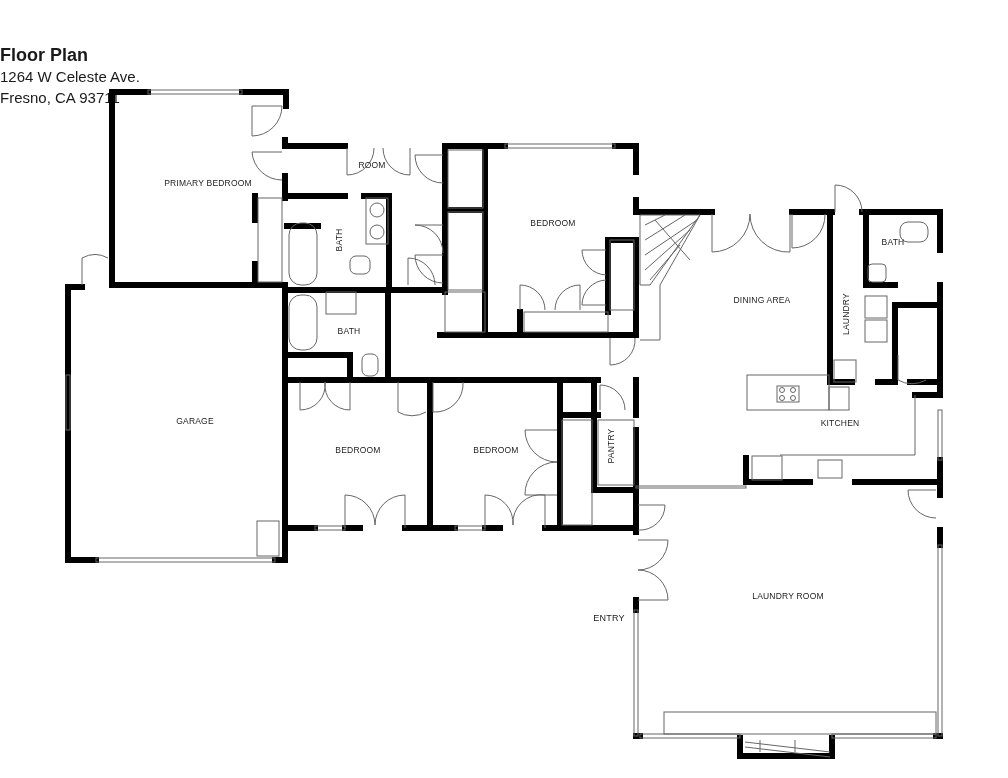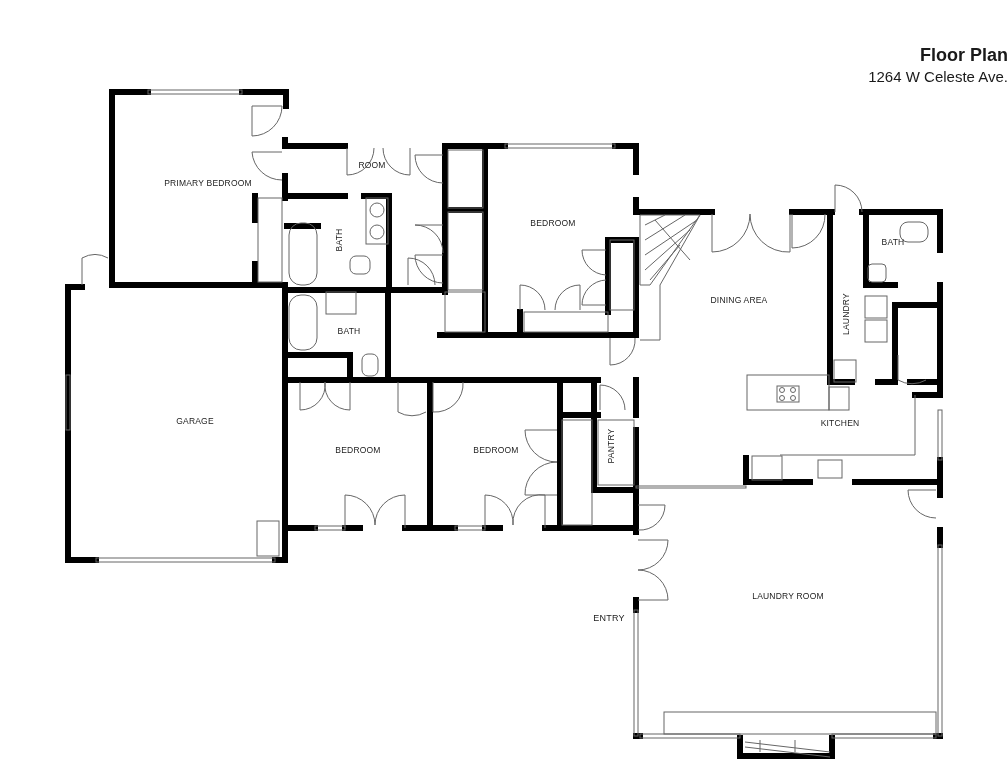--- a/index.html
+++ b/index.html
@@ -1,30 +1,31 @@
 <!DOCTYPE html>
 <html><head>
 <meta charset="utf-8">
 <style>
   html, body { margin:0; padding:0; background:#ffffff; }
   body { width:1008px; height:778px; position:relative; overflow:hidden; font-family:"Liberation Sans", sans-serif; }
-  .title-block { position:absolute; left:0; top:44px; width:1008px; text-align:right; color:#1a1a1a; }
+  .title-block { position:absolute; left:0; top:44px; width:1008px; text-align:left; color:#1a1a1a; }
   .title { font-size:18px; font-weight:bold; line-height:22px; }
   .sub { font-size:15px; line-height:21px; }
   svg#plan { position:absolute; left:0; top:0; }
   .lbl { position:absolute; font-size:8.5px; color:#222; letter-spacing:0.2px; white-space:nowrap; transform:translate(-50%,-50%); }
   .lbl.v { transform:translate(-50%,-50%) rotate(-90deg); }
   .lbl.entry { font-size:9px;margin-top:48px; }
 </style>
 </head>
 <body>
 
 <div class="title-block">
   <div class="title">Floor Plan</div>
   <div class="sub">1264 W Celeste Ave.</div>
+  <div class="sub">Fresno, CA 93711</div>
 </div>
 
 <svg id="plan" width="1008" height="778" viewBox="0 0 1008 778">
   <g fill="none" stroke="#000" stroke-width="6" stroke-linecap="square">
 
     <path d="M112 92 L112 285"></path>
     <path d="M112 92 L148 92 M242 92 L286 92 L286 106"></path>
     <path d="M285 140 L285 146 M285 146 L345 146"></path>
     <path d="M285 176 L285 198"></path>
     <path d="M112 285 L285 285"></path>
@@ -156,21 +157,21 @@
 
     <rect x="938" y="410" width="4" height="50"></rect>
   </g>
 </svg>
 
 <div class="lbl" style="left:193px;top:183px;margin-left:15px;">PRIMARY BEDROOM</div>
 <div class="lbl" style="left:372px;top:165px;">ROOM</div>
 <div class="lbl v" style="left:339px;top:240px;">BATH</div>
 <div class="lbl" style="left:349px;top:331px;">BATH</div>
 <div class="lbl" style="left:553px;top:223px;">BEDROOM</div>
-<div class="lbl" style="left:739px;top:300px;">DINING AREA</div>
+<div class="lbl" style="left:762px;top:300px;">DINING AREA</div>
 <div class="lbl v" style="left:846px;top:314px;">LAUNDRY</div>
 <div class="lbl" style="left:893px;top:242px;">BATH</div>
 <div class="lbl" style="left:840px;top:423px;">KITCHEN</div>
 <div class="lbl" style="left:195px;top:421px;">GARAGE</div>
 <div class="lbl" style="left:358px;top:450px;">BEDROOM</div>
 <div class="lbl" style="left:496px;top:450px;">BEDROOM</div>
 <div class="lbl v" style="left:611px;top:446px;">PANTRY</div>
 <div class="lbl entry" style="left:609px;top:570px;">ENTRY</div>
 <div class="lbl" style="left:788px;top:596px;">LAUNDRY ROOM</div>
 

